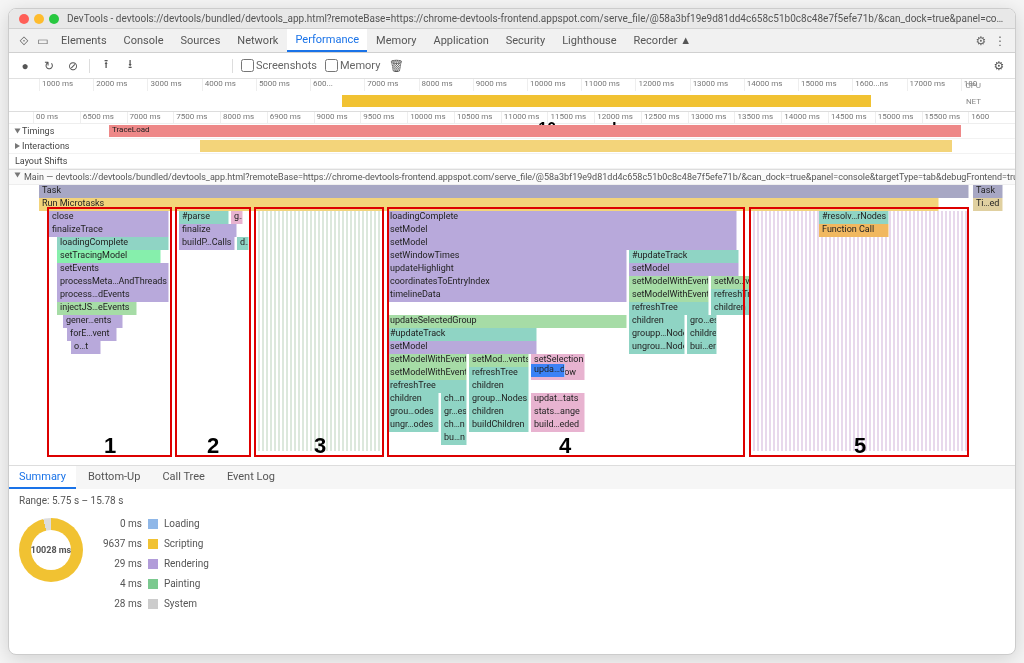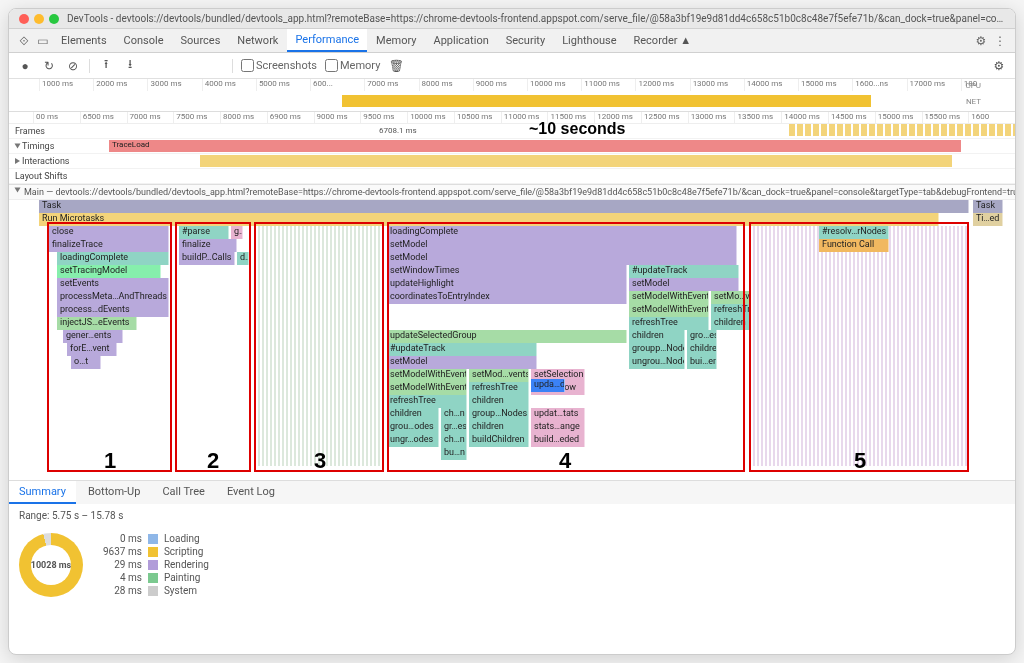--- a/index.html
+++ b/index.html
@@ -50,21 +50,21 @@
   .redbox { position: absolute; border: 2px solid #d00; }
   .bignum { position: absolute; font: bold 22px sans-serif; color: #000; }
   
   .bottabs { display: flex; gap: 2px; border-top: 1px solid #ddd; background: #f6f6f6; font-size: 11px; }
   .bottabs .btab { padding: 4px 10px; cursor: pointer; color: #555; }
   .bottabs .btab.active { border-bottom: 2px solid #1a73e8; color: #1a73e8; background: #fff; }
   .summary { padding: 6px 10px; font-size: 10px; color: #555; display: flex; gap: 20px; align-items: flex-start; }
   .donut { width: 64px; height: 64px; border-radius: 50%; background: conic-gradient(#f1c232 0 346deg,#ddd 346deg 360deg); display: flex; align-items: center; justify-content: center; position: relative; }
   .donut::after { content: ""; position: absolute; width: 40px; height: 40px; background: #fff; border-radius: 50%; }
   .donut span { position: relative; z-index: 1; font-size: 9px; font-weight: bold; }
-  .legend { display: grid; grid-template-columns: auto auto auto; gap: 2px 6px; font-size: 10px; align-items: center; }
+  .legend { display: grid; grid-template-columns: auto auto auto; gap: 9px 6px; font-size: 10px; align-items: center; }
   .swatch { width: 10px; height: 10px; display: inline-block; }
   .tri { display: inline-block; width: 0; height: 0; border-top: 3px solid transparent; border-bottom: 3px solid transparent; border-left: 5px solid #777; }
   .tri.down { transform: rotate(90deg); }
 </style>
 </head>
 <body>
 
 <div class="window">
 
   <div class="titlebar">
@@ -166,28 +166,20 @@
         <span>14500 ms</span>
         <span>15000 ms</span>
         <span>15500 ms</span>
         <span>1600</span>
     </div>
     <div class="tlb-mark" style="left:370px;top:14px">6708.1 ms</div>
     <div class="annot" style="left:520px;top:8px">~10 seconds</div>
 
     <div class="row">
       <div class="rlabel">
-          <span>Frames</span>
-        </div>
-      <div class="rcontent">
-          <div class="frame-strip" style="position:absolute;left:75%;width:25%"></div>
-        </div>
-    </div>
-    <div class="row">
-      <div class="rlabel">
           <span class="tri down"></span>
           <span>Timings</span>
         </div>
       <div class="rcontent">
           <div class="bar" style="left:0;width:94%;background:#e88">TraceLoad</div>
         </div>
     </div>
     <div class="row">
       <div class="rlabel">
           <span class="tri"></span>
@@ -237,20 +229,21 @@
     <div class="fl-bar" style="left:228px;top:52px;width:12px;background:#8fd4c4">d…</div>
 
     <div style="position:absolute;left:245px;top:26px;width:130px;height:240px;background:repeating-linear-gradient(90deg,#dce8dc 0 2px,#fff 2px 4px)"></div>
 
     <div class="fl-bar" style="left:378px;top:26px;width:350px;background:#b8a9db">loadingComplete</div>
     <div class="fl-bar" style="left:378px;top:39px;width:350px;background:#b8a9db">setModel</div>
     <div class="fl-bar" style="left:378px;top:52px;width:350px;background:#b8a9db">setModel</div>
     <div class="fl-bar" style="left:378px;top:65px;width:240px;background:#b8a9db">setWindowTimes</div>
     <div class="fl-bar" style="left:378px;top:78px;width:240px;background:#b8a9db">updateHighlight</div>
     <div class="fl-bar" style="left:378px;top:91px;width:240px;background:#b8a9db">coordinatesToEntryIndex</div>
+    <div class="fl-bar" style="left:378px;top:104px;width:240px;background:#b8a9db">timelineData</div>
     <div class="fl-bar" style="left:378px;top:130px;width:240px;background:#a6dca6">updateSelectedGroup</div>
     <div class="fl-bar" style="left:378px;top:143px;width:150px;background:#8fd4c4">#updateTrack</div>
     <div class="fl-bar" style="left:378px;top:156px;width:150px;background:#b8a9db">setModel</div>
     <div class="fl-bar" style="left:378px;top:169px;width:80px;background:#a6dca6">setModelWithEvents</div>
     <div class="fl-bar" style="left:378px;top:182px;width:80px;background:#a6dca6">setModelWithEvents</div>
     <div class="fl-bar" style="left:378px;top:195px;width:80px;background:#8fd4c4">refreshTree</div>
     <div class="fl-bar" style="left:378px;top:208px;width:52px;background:#8fd4c4">children</div>
     <div class="fl-bar" style="left:378px;top:221px;width:52px;background:#8fd4c4">grou…odes</div>
     <div class="fl-bar" style="left:378px;top:234px;width:52px;background:#8fd4c4">ungr…odes</div>
 

